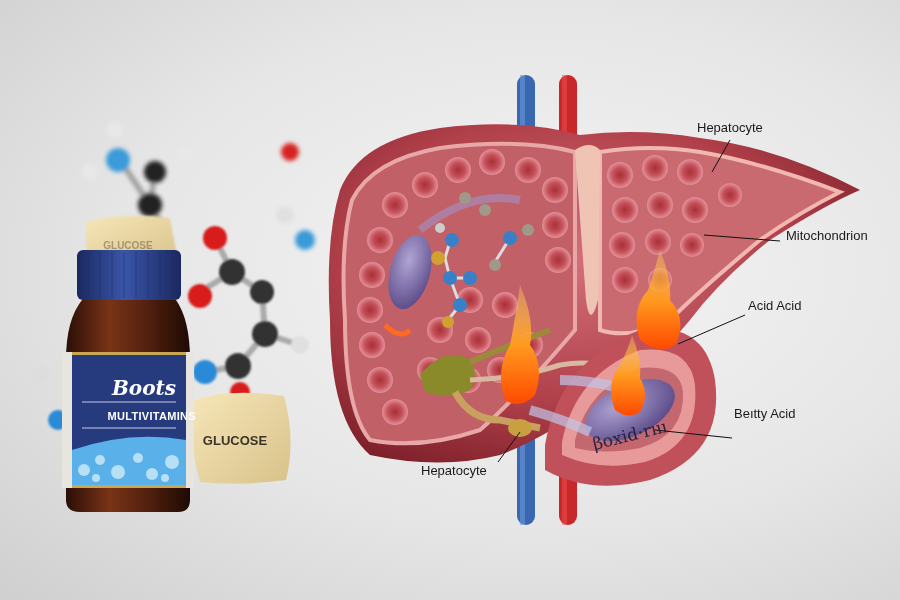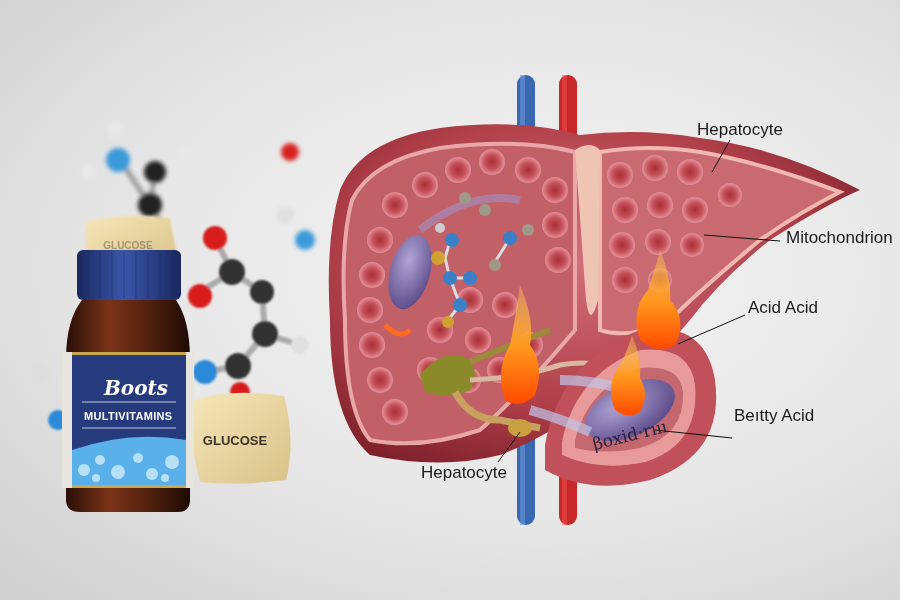--- a/index.html
+++ b/index.html
@@ -1,21 +1,21 @@
 <!DOCTYPE html>
 <html><head>
 <meta charset="utf-8">
 <style>
   html,body{margin:0;padding:0;}
   body{width:900px;height:600px;overflow:hidden;font-family:"Liberation Sans",sans-serif;}
   .stage{position:relative;width:900px;height:600px;background:radial-gradient(ellipse at 60% 45%,#f4f4f4 0%,#e6e6e6 55%,#cfcfcf 100%);}
   svg.art{position:absolute;left:0;top:0;}
-  .label{position:absolute;font-size:17px;color:#1a1a1a;white-space:nowrap;}
-  .bottle-brand{position:absolute;left:96px;top:376px;width:80px;text-align:center;font-family:"DejaVu Serif",serif;font-style:italic;font-weight:bold;font-size:20px;color:#fff;}
-  .bottle-name{position:absolute;left:84px;top:410px;width:128px;text-align:left;font-size:11px;font-weight:bold;color:#fff;letter-spacing:0.3px;}
+  .label{position:absolute;font-size:13px;color:#1a1a1a;white-space:nowrap;}
+  .bottle-brand{position:absolute;left:96px;top:376px;width:80px;text-align:right;font-family:"DejaVu Serif",serif;font-style:italic;font-weight:bold;font-size:20px;color:#fff;}
+  .bottle-name{position:absolute;left:68px;top:410px;width:128px;text-align:right;font-size:11px;font-weight:bold;color:#fff;letter-spacing:0.3px;}
   .glucose-big{position:absolute;left:198px;top:433px;width:74px;text-align:center;font-size:13px;font-weight:bold;color:#3b3428;}
   .glucose-small{position:absolute;left:88px;top:240px;width:80px;text-align:center;font-size:10px;font-weight:bold;color:#8a7a5a;opacity:.7;filter:blur(0.6px);}
   .beta{position:absolute;left:592px;top:425px;font-family:"DejaVu Serif",serif;font-size:17px;color:#2a2040;transform:rotate(-14deg);}
 </style>
 </head>
 <body>
 
 <div class="stage">
 <svg class="art" width="900" height="600" viewBox="0 0 900 600">
   <defs>

